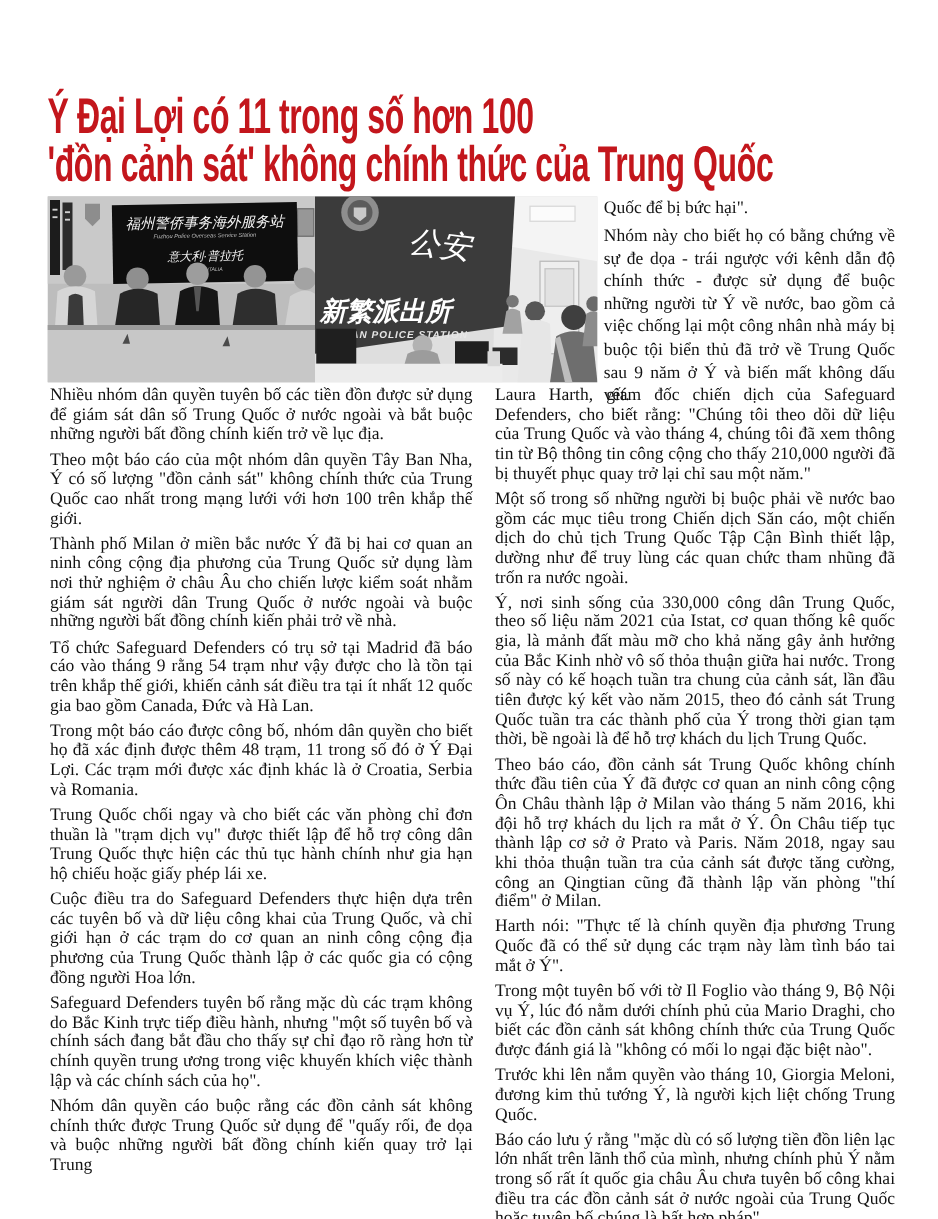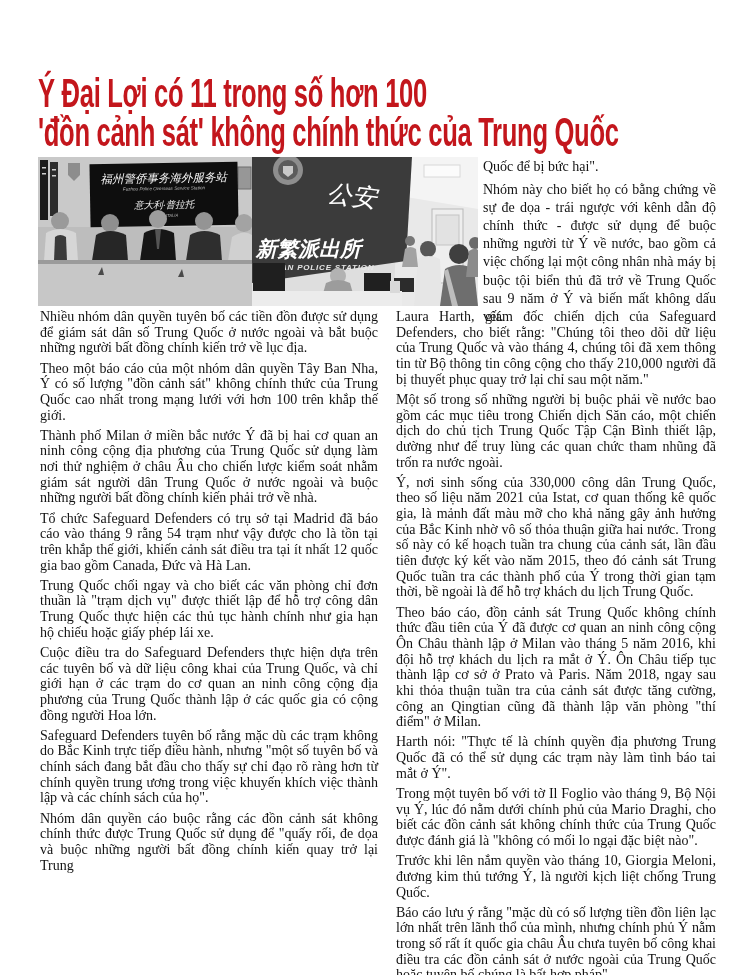--- a/index.html
+++ b/index.html
@@ -134,20 +134,21 @@
   <div class="col col-right-top">
     <p>Quốc để bị bức hại".</p>
     <p>Nhóm này cho biết họ có bằng chứng về sự đe dọa - trái ngược với kênh dẫn độ chính thức - được sử dụng để buộc những người từ Ý về nước, bao gồm cả việc chống lại một công nhân nhà máy bị buộc tội biển thủ đã trở về Trung Quốc sau 9 năm ở Ý và biến mất không dấu vết.</p>
   </div>
 
   <div class="col col-left">
     <p>Nhiều nhóm dân quyền tuyên bố các tiền đồn được sử dụng để giám sát dân số Trung Quốc ở nước ngoài và bắt buộc những người bất đồng chính kiến trở về lục địa.</p>
     <p>Theo một báo cáo của một nhóm dân quyền Tây Ban Nha, Ý có số lượng "đồn cảnh sát" không chính thức của Trung Quốc cao nhất trong mạng lưới với hơn 100 trên khắp thế giới.</p>
     <p>Thành phố Milan ở miền bắc nước Ý đã bị hai cơ quan an ninh công cộng địa phương của Trung Quốc sử dụng làm nơi thử nghiệm ở châu Âu cho chiến lược kiểm soát nhằm giám sát người dân Trung Quốc ở nước ngoài và buộc những người bất đồng chính kiến phải trở về nhà.</p>
     <p>Tổ chức Safeguard Defenders có trụ sở tại Madrid đã báo cáo vào tháng 9 rằng 54 trạm như vậy được cho là tồn tại trên khắp thế giới, khiến cảnh sát điều tra tại ít nhất 12 quốc gia bao gồm Canada, Đức và Hà Lan.</p>
+    <p>Trong một báo cáo được công bố, nhóm dân quyền cho biết họ đã xác định được thêm 48 trạm, 11 trong số đó ở Ý Đại Lợi.  Các trạm mới được xác định khác là ở Croatia, Serbia và Romania.</p>
     <p>Trung Quốc chối ngay và cho biết các văn phòng chỉ đơn thuần là "trạm dịch vụ" được thiết lập để hỗ trợ công dân Trung Quốc thực hiện các thủ tục hành chính như gia hạn hộ chiếu hoặc giấy phép lái xe.</p>
     <p>Cuộc điều tra do Safeguard Defenders thực hiện dựa trên các tuyên bố và dữ liệu công khai của Trung Quốc, và chỉ giới hạn ở các trạm do cơ quan an ninh công cộng địa phương của Trung Quốc thành lập ở các quốc gia có cộng đồng người Hoa lớn.</p>
     <p>Safeguard Defenders tuyên bố rằng mặc dù các trạm không do Bắc Kinh trực tiếp điều hành, nhưng "một số tuyên bố và chính sách đang bắt đầu cho thấy sự chỉ đạo rõ ràng hơn từ chính quyền trung ương trong việc khuyến khích việc thành lập và các chính sách của họ".</p>
     <p>Nhóm dân quyền cáo buộc rằng các đồn cảnh sát không chính thức được Trung Quốc sử dụng để "quấy rối, đe dọa và buộc những người bất đồng chính kiến quay trở lại Trung</p>
   </div>
 
   <div class="col col-right">
     <p>Laura Harth, giám đốc chiến dịch của Safeguard Defenders, cho biết rằng: "Chúng tôi theo dõi dữ liệu của Trung Quốc và vào tháng 4, chúng tôi đã xem thông tin từ Bộ thông tin công cộng cho thấy 210,000 người đã bị thuyết phục quay trở lại chỉ sau một năm."</p>
     <p>Một số trong số những người bị buộc phải về nước bao gồm các mục tiêu trong Chiến dịch Săn cáo, một chiến dịch do chủ tịch Trung Quốc Tập Cận Bình thiết lập, dường như để truy lùng các quan chức tham nhũng đã trốn ra nước ngoài.</p>
     <p>Ý, nơi sinh sống của 330,000 công dân Trung Quốc, theo số liệu năm 2021 của Istat, cơ quan thống kê quốc gia, là mảnh đất màu mỡ cho khả năng gây ảnh hưởng của Bắc Kinh nhờ vô số thỏa thuận giữa hai nước.  Trong số này có kế hoạch tuần tra chung của cảnh sát, lần đầu tiên được ký kết vào năm 2015, theo đó cảnh sát Trung Quốc tuần tra các thành phố của Ý trong thời gian tạm thời, bề ngoài là để hỗ trợ khách du lịch Trung Quốc.</p>

